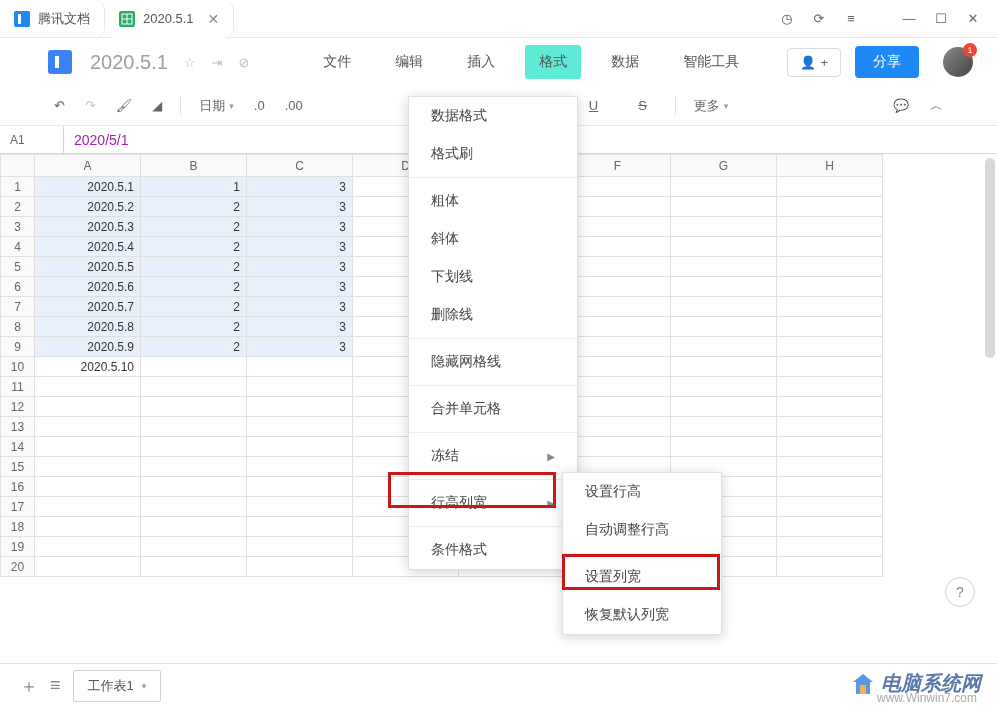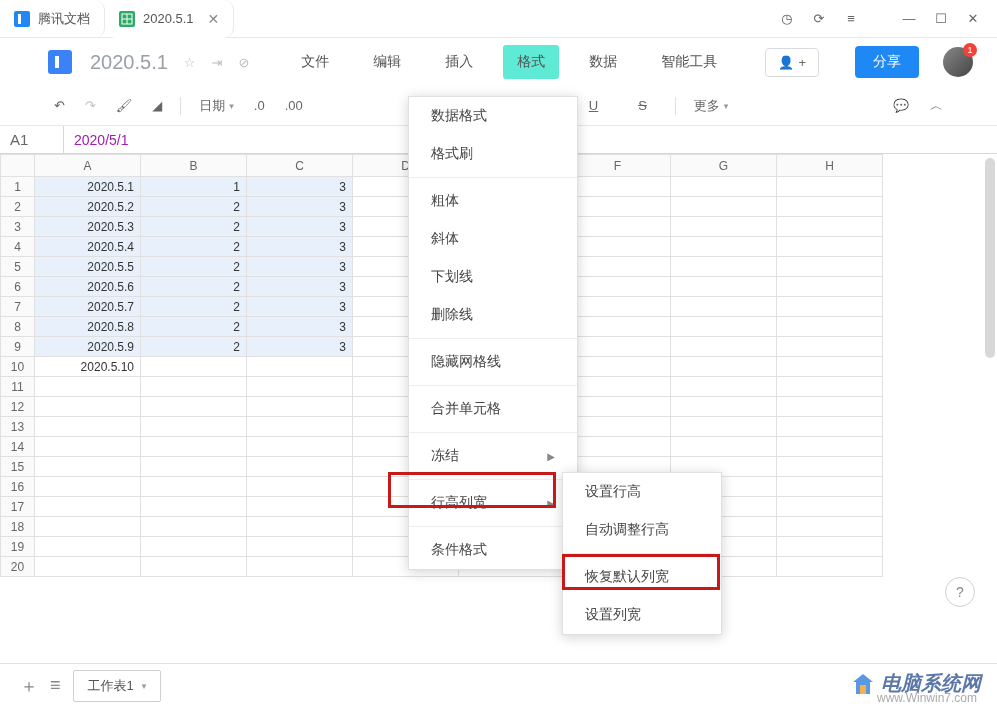--- a/index.html
+++ b/index.html
@@ -18,34 +18,34 @@
 
 .header { height: 48px; display: flex; align-items: center; padding: 0 24px 0 48px; gap: 10px; }
 .app-logo { width: 24px; height: 24px; background: #3b82f6; border-radius: 3px; display: flex; align-items: center; justify-content: center; }
 .doc-title { font-size: 20px; color: #9aa0a8; margin-left: 8px; }
 .star-btn, .folder-btn, .check-btn { color: #b8bcc2; cursor: pointer; margin-left: 6px; }
 .header-spacer { flex: 1; }
 .menubar { display: flex; gap: 16px; margin-right: 24px; justify-content: center; }
 .menu-item { padding: 8px 14px; font-size: 14px; color: #555; cursor: pointer; border-radius: 3px; }
 .menu-item.active { background: #5eead4; }
 .collab-btn { border: 1px solid #d8dbe0; border-radius: 4px; padding: 6px 12px; display: flex; align-items: center; gap: 4px; color: #666; cursor: pointer; }
-.share-btn { background: #1e88f5; color: #fff; border: none; border-radius: 4px; padding: 7px 18px; font-size: 14px; margin-left: 26px; cursor: pointer; }
+.share-btn { background: #1e88f5; color: #fff; border: none; border-radius: 4px; padding: 7px 18px; font-size: 14px; margin-left: 4px; cursor: pointer; }
 .avatar { width: 30px; height: 30px; border-radius: 50%; background: linear-gradient(135deg,#888,#444); margin-left: 14px; position: relative; }
 .avatar-badge { position: absolute; top: -4px; right: -4px; width: 14px; height: 14px; background: #f44336; color: #fff; border-radius: 50%; font-size: 9px; display: flex; align-items: center; justify-content: center; }
 
 
 .toolbar { height: 40px; display: flex; align-items: center; padding: 0 48px; gap: 8px; border-bottom: 1px solid #e8e8e8; color: #666; }
 .tool-btn { padding: 4px 6px; cursor: pointer; display: flex; align-items: center; gap: 2px; font-size: 13px; }
 .tool-sep { width: 1px; height: 18px; background: #e0e0e0; margin: 0 4px; }
 .caret { font-size: 9px; color: #999; margin-left: 2px; }
 .toolbar-spacer { flex: 1; }
 
 
 .formula-row { height: 28px; display: flex; align-items: center; border-bottom: 1px solid #d8d8d8; }
-.name-box { width: 64px; padding: 0 10px; font-size: 15px; color: #666; border-right: 1px solid #d8d8d8; height: 100%; display: flex; align-items: center; }
+.name-box { width: 64px; padding: 0 10px; font-size: 12px; color: #666; border-right: 1px solid #d8d8d8; height: 100%; display: flex; align-items: center; }
 .formula-bar { padding: 0 10px; font-size: 14px; color: #a21caf; }
 
 
 .sheet-wrap { position: relative; overflow: hidden; }
 .sheet { border-collapse: collapse; table-layout: fixed; }
 .sheet th, .sheet td { border: 1px solid #e0e0e0; font-weight: normal; font-size: 12px; }
 .sheet th.col-head { height: 22px; background: #fafafa; color: #666; text-align: center; }
 .sheet th.row-head { width: 34px; background: #fafafa; color: #666; text-align: center; }
 .sheet td { height: 20px; padding: 0 6px; text-align: right; color: #333; }
 .sheet td.sel { background: #e8f1fb; }
@@ -450,22 +450,22 @@
     <div class="dd-item">
       <span>条件格式</span>
     </div>
   </div>
 <div class="highlight-box" style="left:388px; top:472px; width:168px; height:36px;"></div>
 
 <div class="dropdown" id="sub-dd" style="left:562px; top:472px; width:160px;">
     <div class="dd-item">设置行高</div>
     <div class="dd-item">自动调整行高</div>
     <div class="dd-sep"></div>
+    <div class="dd-item">设置列宽</div>
     <div class="dd-item">恢复默认列宽</div>
-    <div class="dd-item">设置列宽</div>
   </div>
 <div class="highlight-box" style="left:562px; top:554px; width:158px; height:36px;"></div>
 
 <div class="scrollbar-v"></div>
 <div class="help-fab">?</div>
 
 <div class="sheet-tabs">
   <span class="add-sheet">＋</span>
   <span class="list-sheet">≡</span>
   <div class="sheet-tab">

